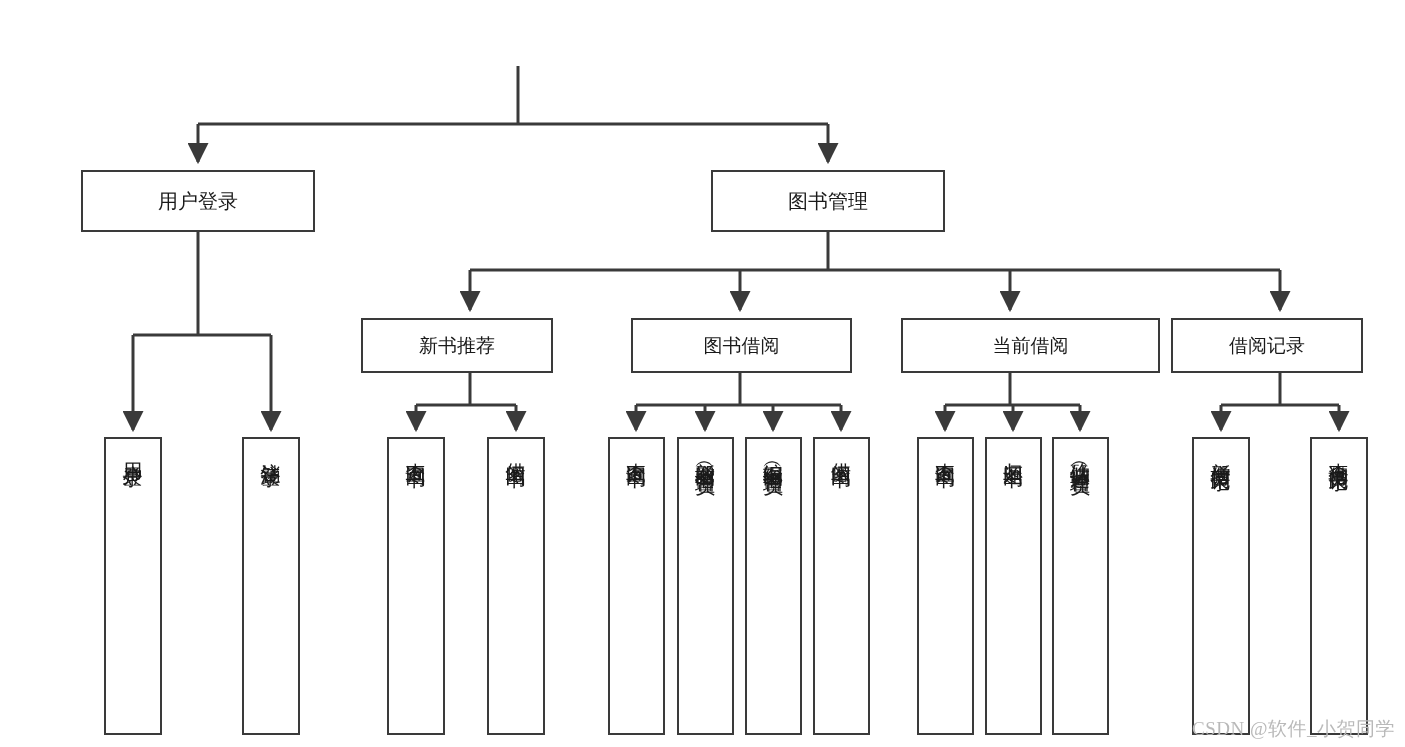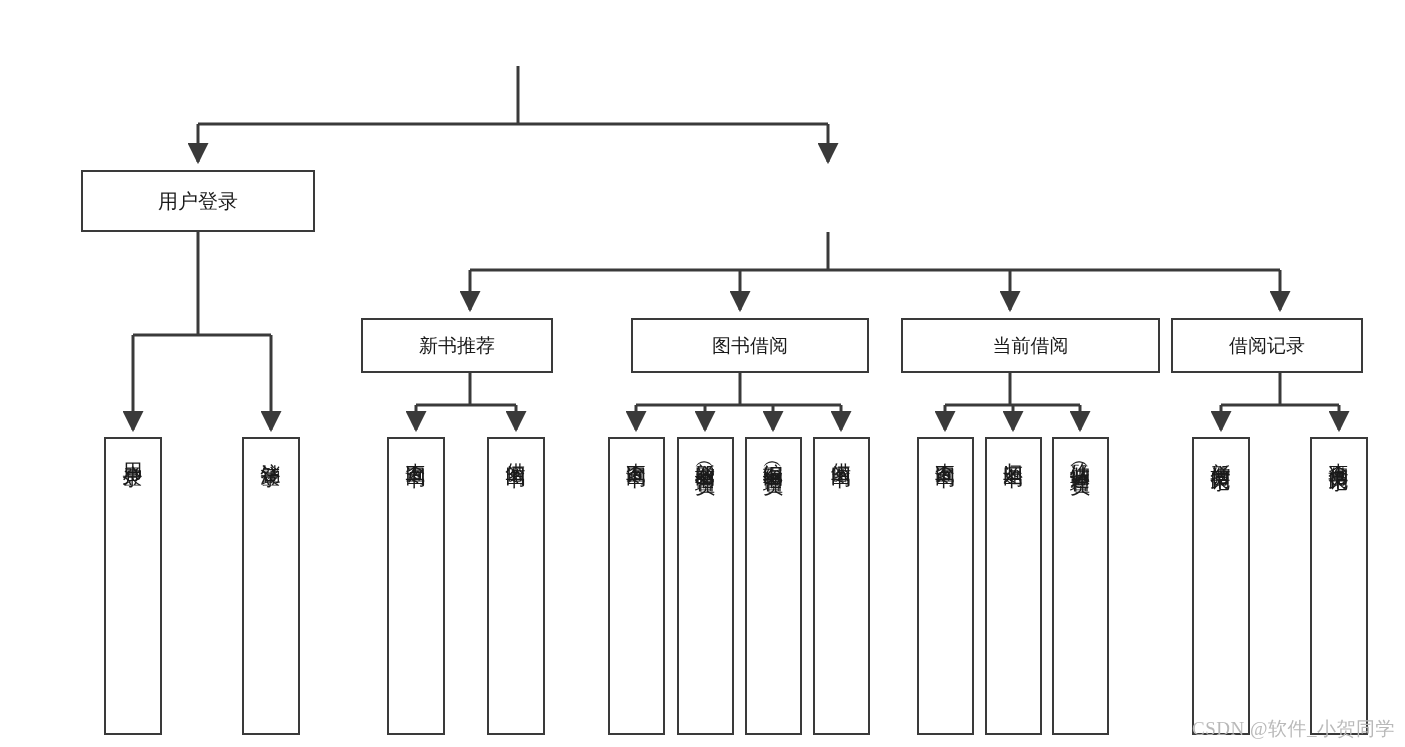--- a/index.html
+++ b/index.html
@@ -122,25 +122,28 @@
       <path d="M 1221 405 L 1339 405"></path>
       <path d="M 1221 405 L 1221 430" marker-end="url(#arrow)"></path>
       <path d="M 1339 405 L 1339 430" marker-end="url(#arrow)"></path>
     </g>
   </svg>
 
 
   <div class="node node-l2" style="left:81px; top:170px; width:234px; height:62px;">
     <span class="label">用户登录</span>
   </div>
+  <div class="node node-l2" style="left:711px; top:170px; width:234px; height:62px;">
+    <span class="label">图书管理</span>
+  </div>
 
   <div class="node node-l3" style="left:361px; top:318px; width:192px; height:55px;">
     <span class="label">新书推荐</span>
   </div>
-  <div class="node node-l3" style="left:631px; top:318px; width:238px; height:55px;">
+  <div class="node node-l3" style="left:631px; top:318px; width:221px; height:55px;">
     <span class="label">图书借阅</span>
   </div>
   <div class="node node-l3" style="left:901px; top:318px; width:259px; height:55px;">
     <span class="label">当前借阅</span>
   </div>
   <div class="node node-l3" style="left:1171px; top:318px; width:192px; height:55px;">
     <span class="label">借阅记录</span>
   </div>
 
   <div class="node node-leaf" style="left:104px; top:437px; width:58px; height:298px;">

